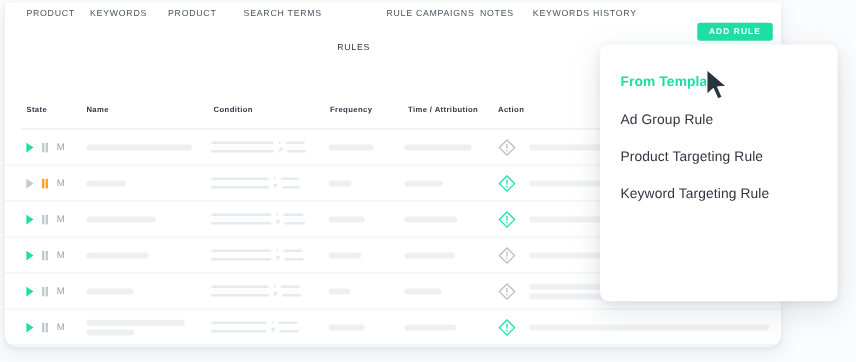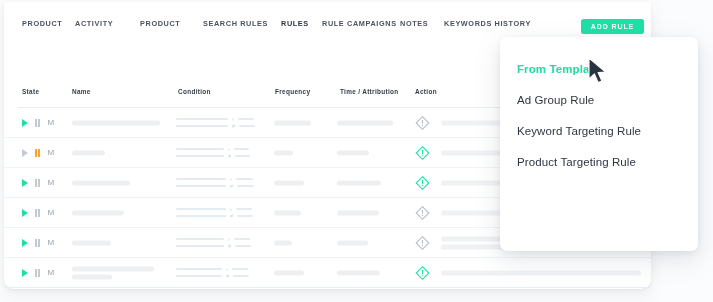--- a/index.html
+++ b/index.html
@@ -14,25 +14,25 @@
   
   .card{
     position:absolute;left:4px;top:2px;width:647px;height:287px;
     background:#ffffff;border-radius:0 0 10px 10px;
     box-shadow:0 6px 16px rgba(120,135,150,.13), 0 1px 3px rgba(120,135,150,.10);
   }
 
   
   .tabbar{position:absolute;left:0;top:0;width:647px;height:44px;}
   .tab{
-    position:absolute;top:21px;transform:translateY(-50%);
-    font-size:7.3px;font-weight:bold;letter-spacing:.62px;
+    position:absolute;top:9px;transform:translateY(-50%);
+    font-size:7.3px;font-weight:normal;letter-spacing:.62px;
     color:#4a5360;white-space:nowrap;cursor:pointer;
   }
-  .tab.active{color:#2d3540;}
+  .tab.active{color:#2d3540;margin-top:28px;}
 
   .addbtn{
     position:absolute;left:577px;top:17px;width:63px;height:15px;
     background:#1fdfa6;border-radius:2.5px;border:none;
     color:#ffffff;font-size:7px;font-weight:bold;letter-spacing:.9px;
     font-family:"Liberation Sans",sans-serif;cursor:pointer;
     display:flex;align-items:center;justify-content:center;
   }
 
   
@@ -101,23 +101,23 @@
 </style>
 </head>
 <body>
 
 <div class="stage">
 
   <div class="card">
 
     <div class="tabbar">
         <div class="tab" style="left: 18px;">PRODUCT</div>
-        <div class="tab" style="left: 71px;">ACTIVITY</div>
+        <div class="tab" style="left: 71px;">KEYWORDS</div>
         <div class="tab" style="left: 136px;">PRODUCT</div>
-        <div class="tab" style="left: 199px;">SEARCH RULES</div>
+        <div class="tab" style="left: 199px;">SEARCH TERMS</div>
         <div class="tab active" style="left: 277px;">RULES</div>
         <div class="tab" style="left: 318px;">RULE CAMPAIGNS</div>
         <div class="tab" style="left: 396px;">NOTES</div>
         <div class="tab" style="left: 440px;">KEYWORDS HISTORY</div>
       </div>
     <button class="addbtn">ADD RULE</button>
 
     <div class="thead">
         <div class="th" style="left: 18px;">State</div>
         <div class="th" style="left: 68px;">Name</div>
@@ -364,21 +364,21 @@
           <div class="tailbar">
             <div class="bar b2" style="width: 200px;"></div>
           </div>
         </div>
       </div>
   </div>
 
   <div class="menu">
       <div class="mitem hi">From Template</div>
       <div class="mitem">Ad Group Rule</div>
+      <div class="mitem">Product Targeting Rule</div>
       <div class="mitem">Keyword Targeting Rule</div>
-      <div class="mitem">Product Targeting Rule</div>
     </div>
 
   <svg class="cursor" viewBox="0 0 22 30">
     <path d="M1 1 L1 22 L6.4 16.9 L10.2 25.6 L13.9 24 L10.1 15.5 L17.6 15.1 Z" fill="#2b3340" stroke="#ffffff" stroke-width="1.1" stroke-linejoin="round"></path>
   </svg>
 
 </div>
 
 </body></html>

